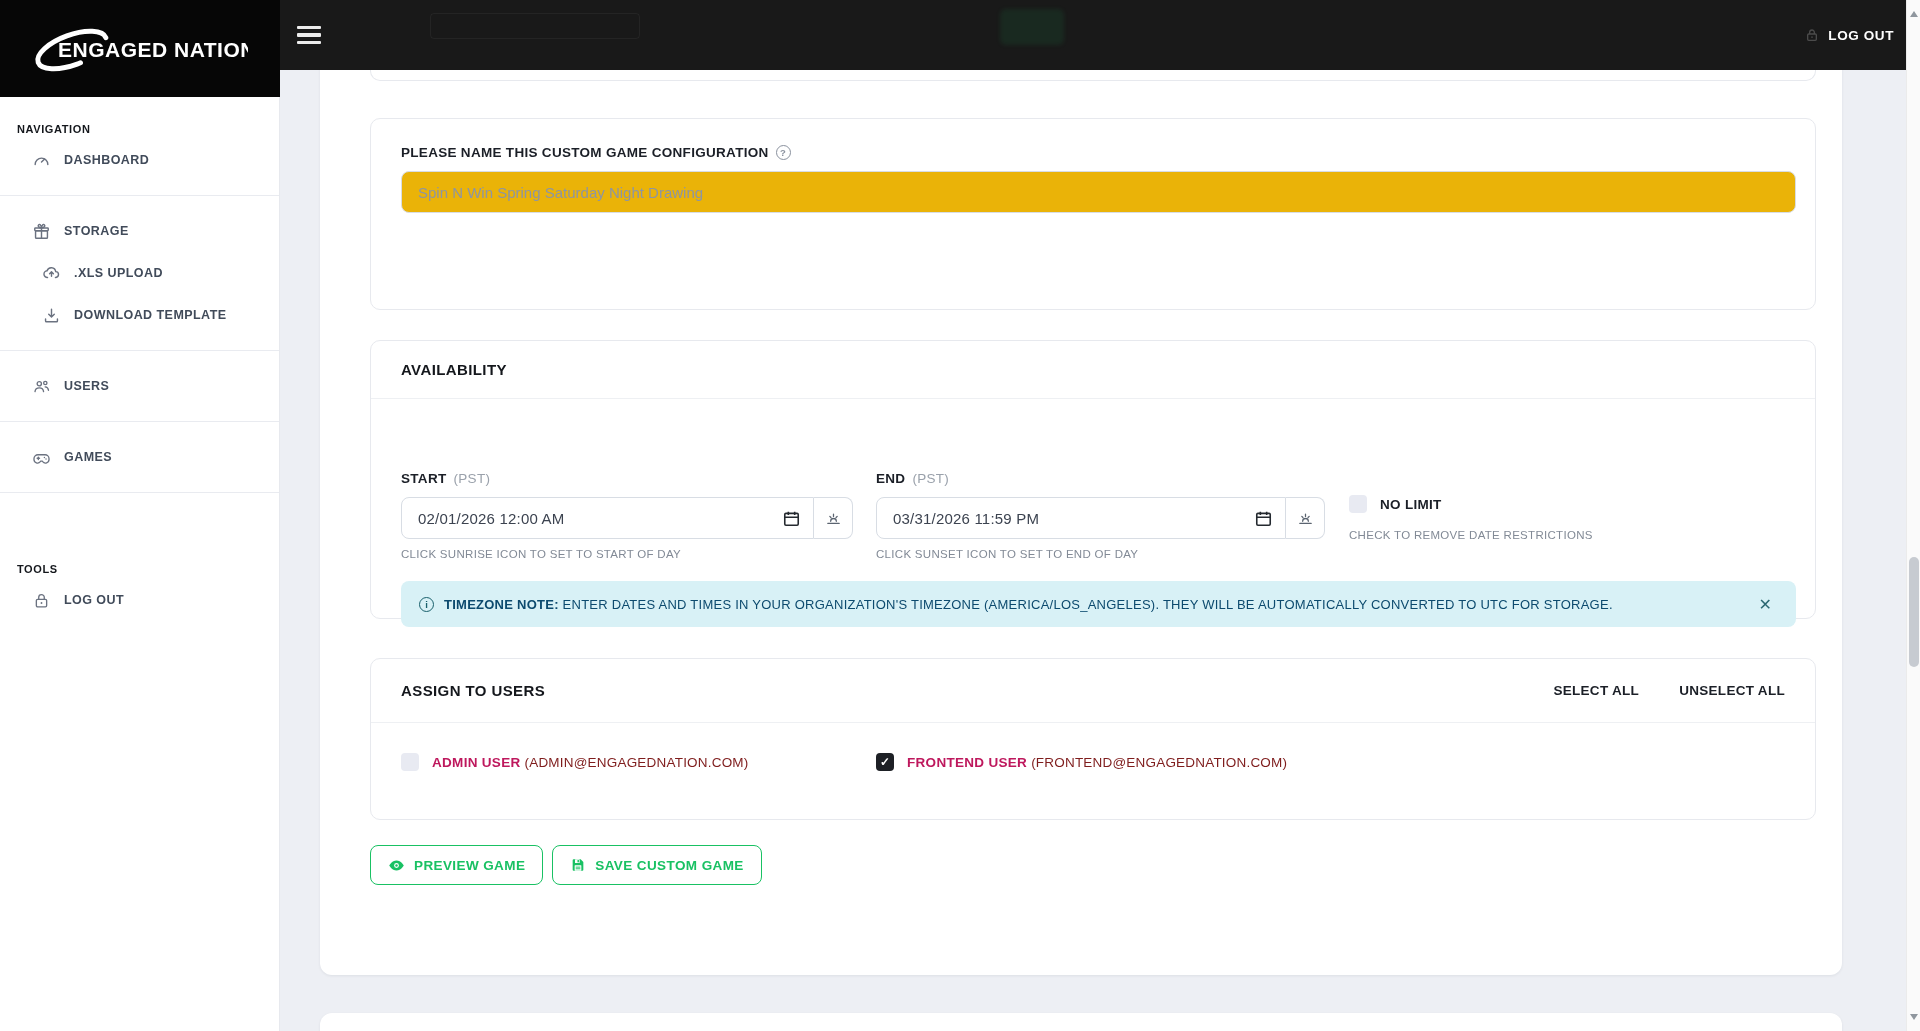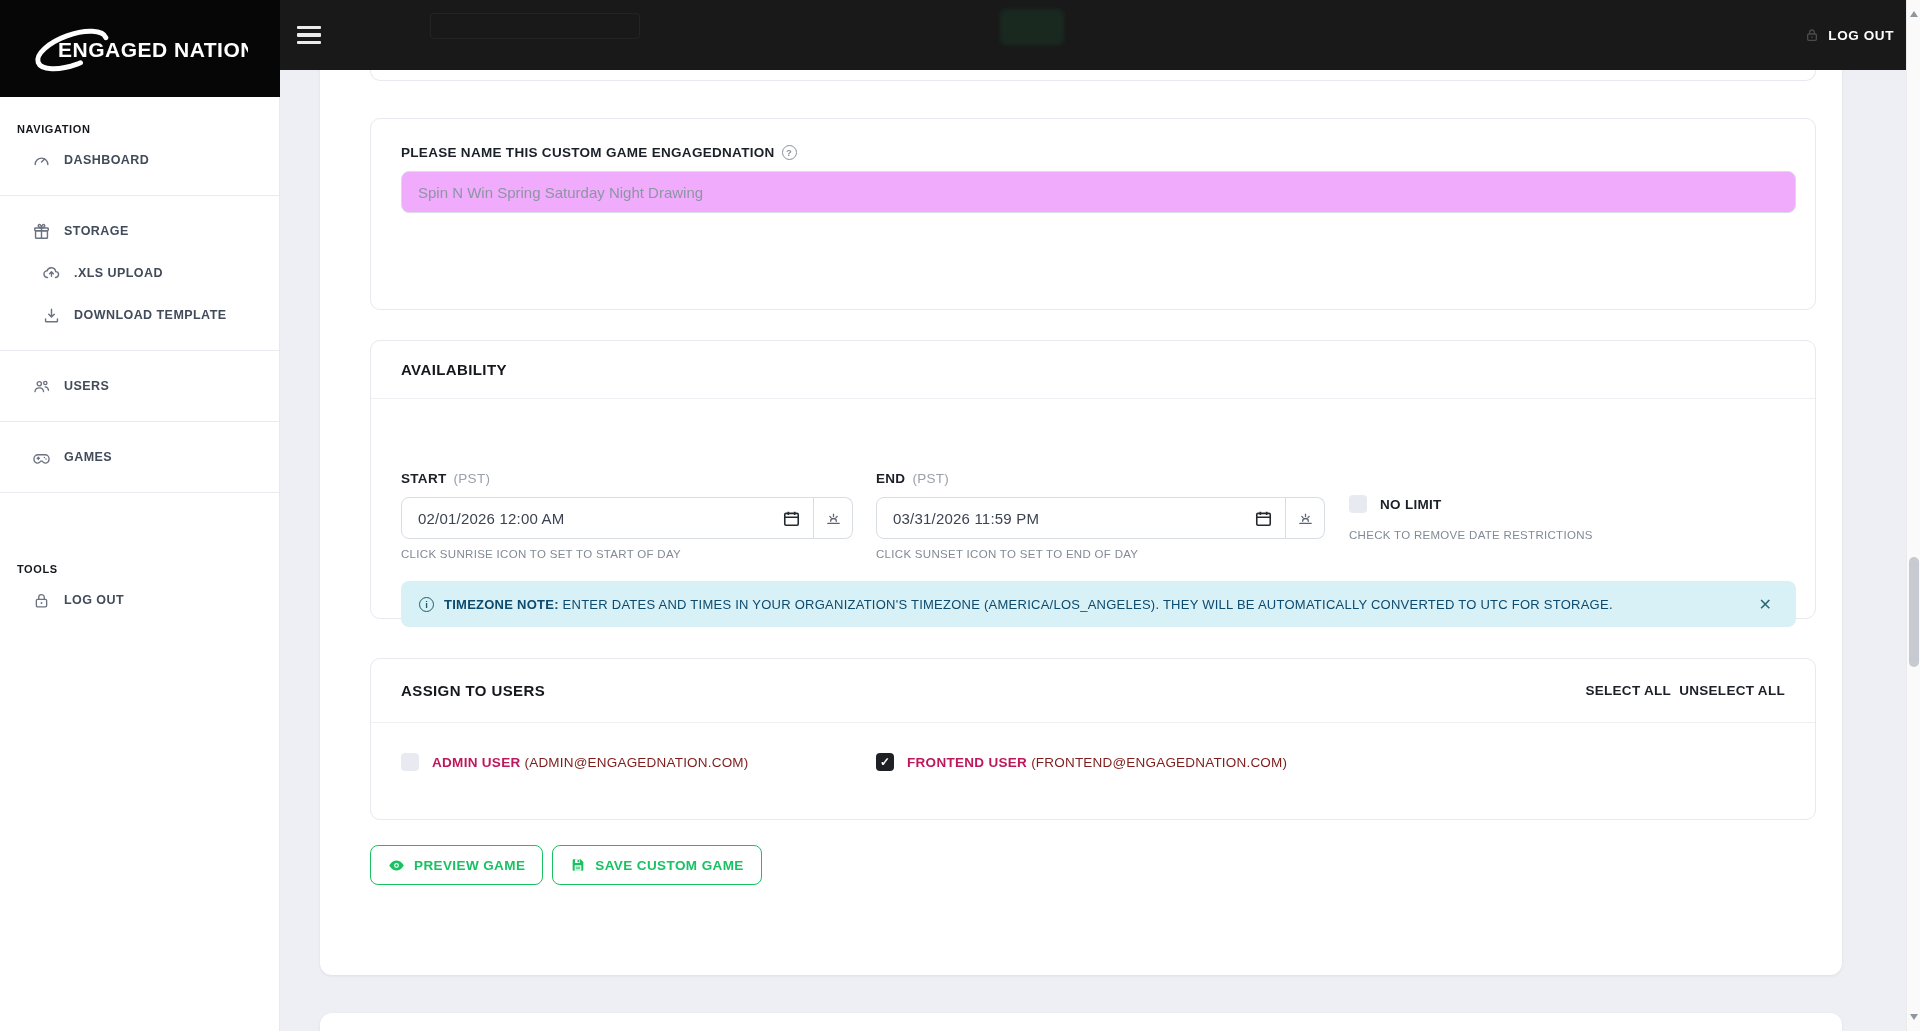--- a/index.html
+++ b/index.html
@@ -85,21 +85,21 @@
   .field-label { font-size:13.5px; font-weight:700; letter-spacing:0.3px; color:#1b1f27; display:flex; align-items:center; gap:7px; }
   .field-label .tz { font-weight:400; color:#9aa1ab; }
   .help-icon {
     width:15px; height:15px; border:1px solid #8a919e; border-radius:50%;
     color:#8a919e; font-size:9.5px; font-weight:700; display:inline-flex;
     align-items:center; justify-content:center; cursor:pointer;
   }
   .text-input {
     margin-top:11px; width:1395px; height:42px; border:1px solid #d8dde4; border-radius:8px;
     padding:0 16px; font-size:15px; color:#3c4350; outline:none;
-    font-family:"Liberation Sans", sans-serif; background:#f0abfc;
+    font-family:"Liberation Sans", sans-serif; background:#eab308;
   }
   .text-input::placeholder { color:#8d95a3; }
 
   .avail-cols { display:flex;margin-top:44px; }
   .col-start { width:452px; margin-right:23px; }
   .col-end { width:449px; margin-right:24px; }
   .col-nolimit { flex:1; padding-top:24px; }
 
   .dt-group { display:flex; margin-top:11px; }
   .dt-input {
@@ -132,21 +132,21 @@
   }
   .banner-text { flex:1; font-size:13px; color:#0c4a6e; letter-spacing:0.25px; }
   .banner-text b { font-weight:700; }
   .banner-info {
     width:15px; height:15px; border:1.4px solid #19606c; border-radius:50%; flex:none;
     color:#19606c; font-size:9.5px; font-weight:700; font-style:normal;
     display:flex; align-items:center; justify-content:center;
   }
   .banner-close { flex:none; color:#2b6872; font-size:16px; cursor:pointer; padding:4px 6px; }
 
-  .head-links { display:flex; gap:8px; }
+  .head-links { display:flex; gap:40px; }
   .head-link { font-size:13.5px; font-weight:600; letter-spacing:0.3px; color:#1b1f27; cursor:pointer; }
 
   .user-row { display:flex; }
   .user-item { display:flex; align-items:center; gap:13px; }
   .user-item.a { width:475px; }
   .user-name { font-size:13.5px; font-weight:700; letter-spacing:0.3px; color:#be185d; }
   .user-email { font-size:13.5px; color:#7f1d1d; letter-spacing:0.2px; margin-left:4px; font-weight:400; }
 
   .actions { position:absolute; left:50px; top:787px; display:flex; gap:9px; }
   .btn-outline {
@@ -262,21 +262,21 @@
   </div>
 </div>
 
 <div class="card">
 
   <div class="remnant"></div>
 
   <div class="section" style="top:60px; height:192px;">
     <div class="sec-body">
       <div class="field-label">
-        <span>PLEASE NAME THIS CUSTOM GAME ENGAGEDNATION</span>
+        <span>PLEASE NAME THIS CUSTOM GAME CONFIGURATION</span>
         <span class="help-icon">?</span>
       </div>
       <input class="text-input" type="text" placeholder="Spin N Win Spring Saturday Night Drawing" style="">
     </div>
   </div>
 
   <div class="section" style="top:282px; height:279px;">
     <div class="sec-head" style="height:58px;">
       <div class="sec-title">AVAILABILITY</div>
     </div>

